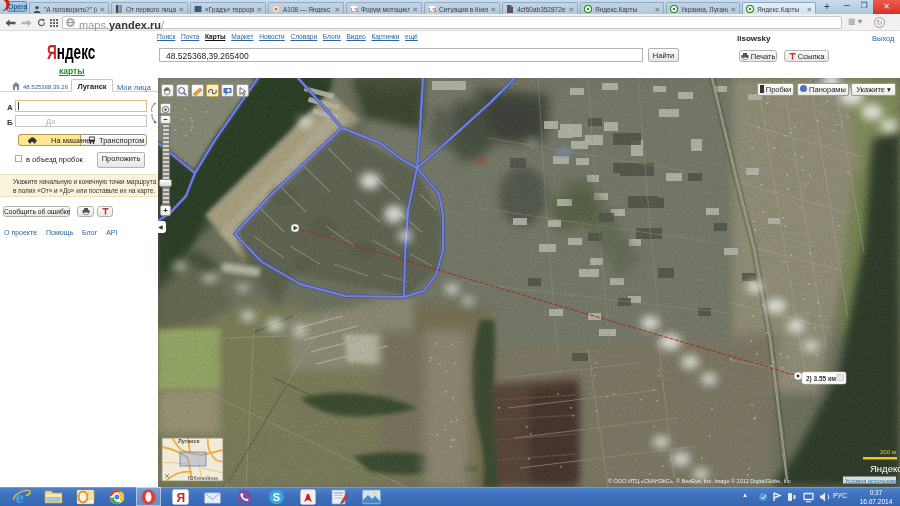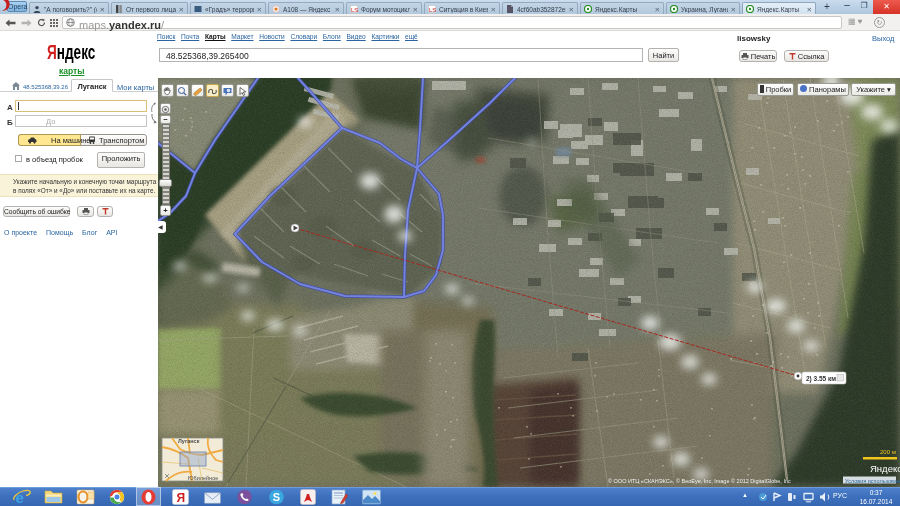--- a/index.html
+++ b/index.html
@@ -197,21 +197,21 @@
 <div class="abs" style="left:0;top:79px;width:158px;height:13px;border-bottom:1px solid #cfcfcf;background:#fff;"></div>
 
 <svg class="abs" style="left:12px;top:82px;" width="8" height="8" viewBox="0 0 8 8">
     <path d="M4,0 L8,3.5 H7 V8 H5 V5 H3 V8 H1 V3.5 H0 Z" fill="#7d8b99"></path>
   </svg>
 
 <div class="abs" style="left:23px;top:83.5px;font-size:6px;color:#2a65a0;">48.525368,39.26</div>
 
 <div class="abs" style="left:71px;top:79px;width:42px;height:13px;background:#fff;border:1px solid #c6c6c6;border-bottom:1px solid #fff;border-radius:2px 2px 0 0;font-size:7.5px;font-weight:bold;color:#222;text-align:center;line-height:13px;">Луганск</div>
 
-<div class="abs" style="left:117px;top:82.5px;font-size:7.5px;color:#2a65a0;">Мои карты</div>
+<div class="abs" style="left:117px;top:82.5px;font-size:7.5px;color:#2a65a0;">Мои лица</div>
 
 <div class="abs" style="left:7px;top:103px;font-size:8px;font-weight:bold;color:#333;">А</div>
 <div class="abs" style="left:15px;top:100px;width:132px;height:12px;background:#fff;border:1px solid #d8c078;"></div>
 <div class="abs" style="left:18px;top:102px;width:1px;height:8px;background:#333;"></div>
 
 <div class="abs" style="left:7px;top:118px;font-size:8px;font-weight:bold;color:#333;">Б</div>
 <div class="abs" style="left:15px;top:115px;width:132px;height:12px;background:#fff;border:1px solid #c4c4c4;"></div>
 <div class="abs" style="left:29px;top:117px;font-size:7.5px;color:#aaa;margin-left:17px;">До</div>
 
 <svg class="abs" style="left:148px;top:102px;" width="10" height="22" viewBox="0 0 10 22">

